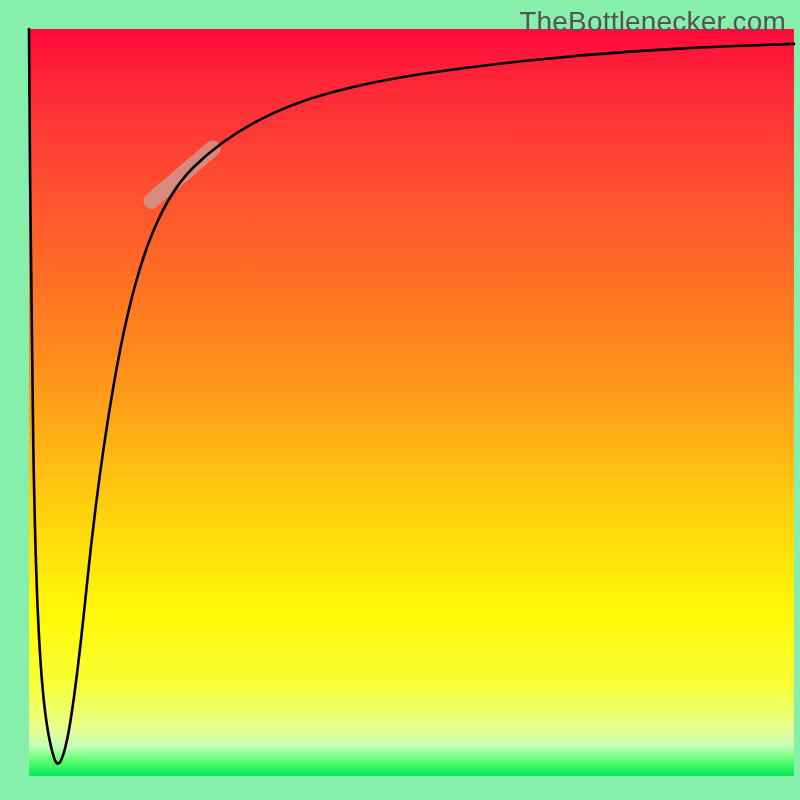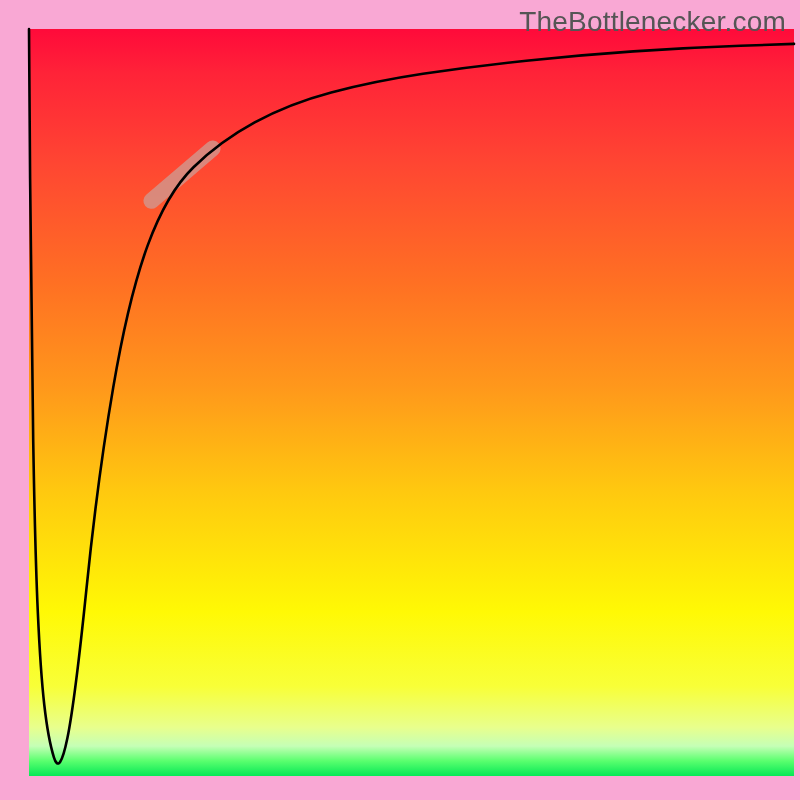--- a/index.html
+++ b/index.html
@@ -11,21 +11,21 @@
     width: 800px;
     height: 800px;
     background: #000;
     overflow: hidden;
     font-family: Arial, Helvetica, sans-serif;
   }
   .canvas {
     position: relative;
     width: 800px;
     height: 800px;
-    background: #f9a8d4;
+    background: #86efac;
   }
   .watermark {
     position: absolute;
     top: 6px;
     right: 14px;
     color: #555;
     font-size: 28px;
     font-weight: 400;
     letter-spacing: 0.2px;
     user-select: none;

